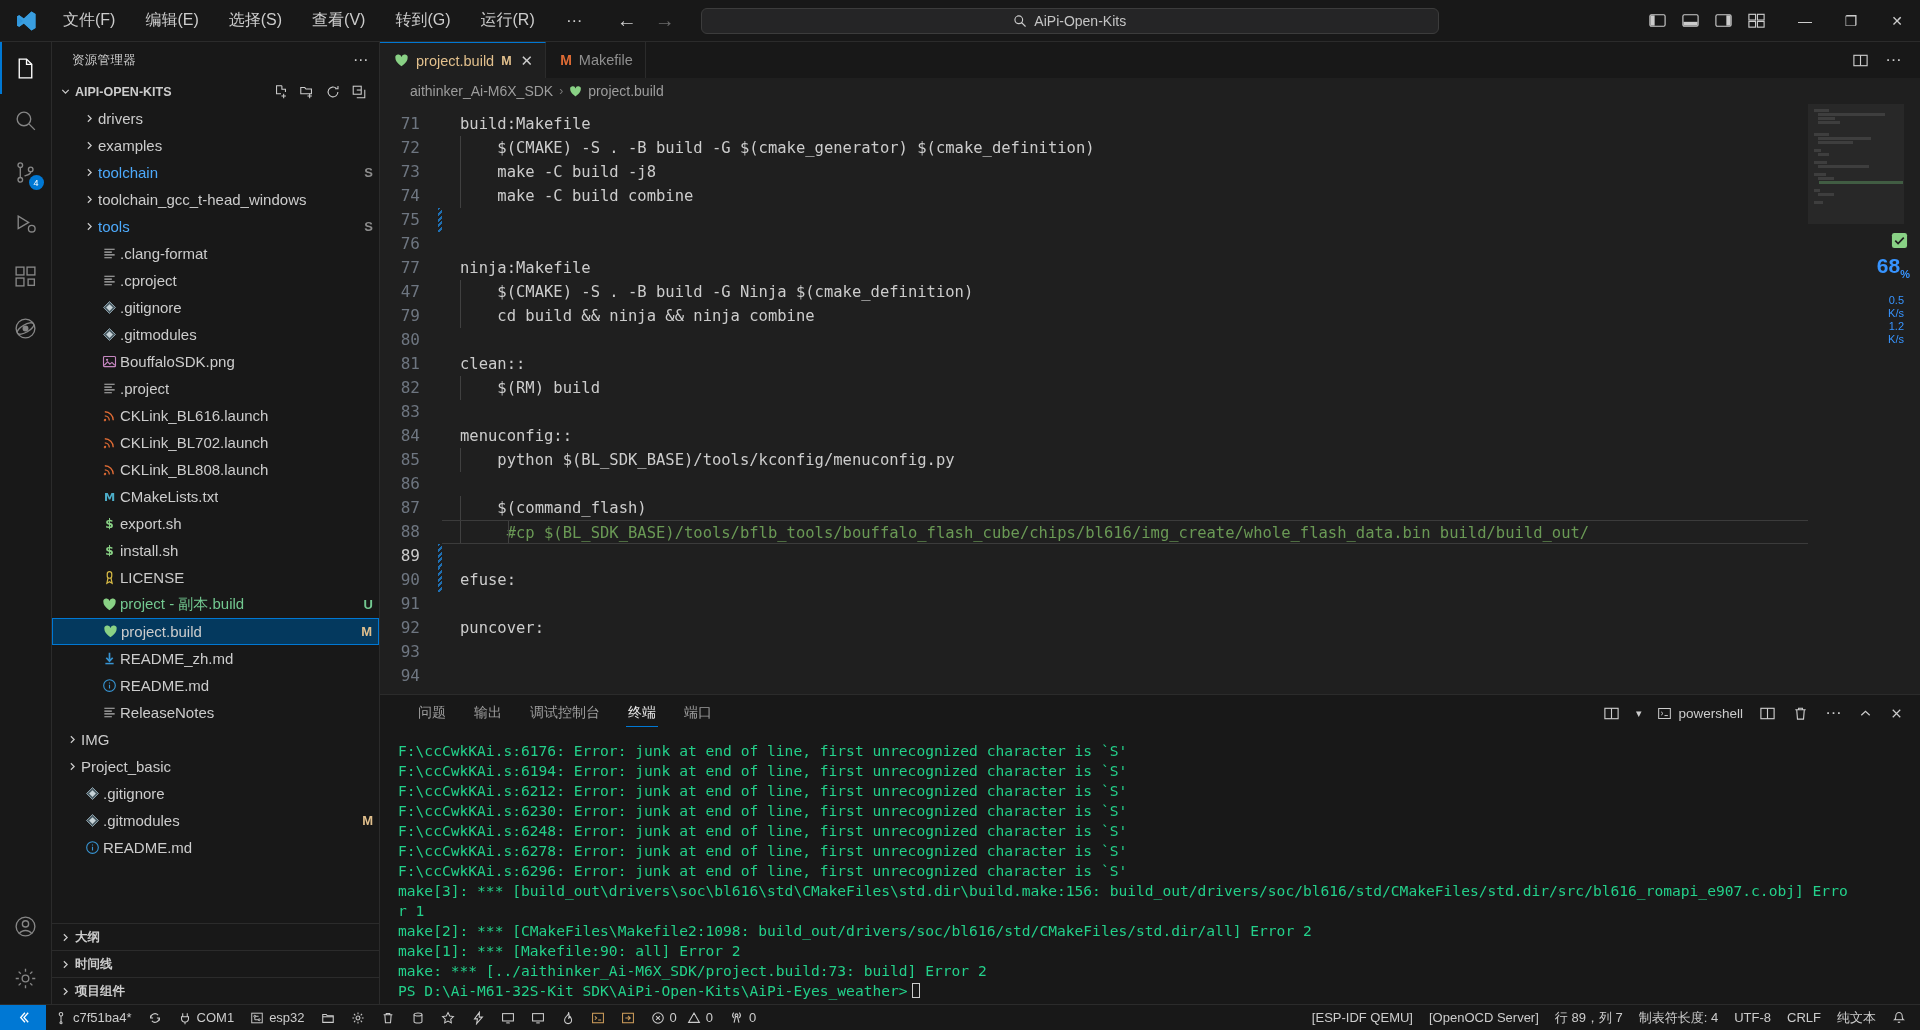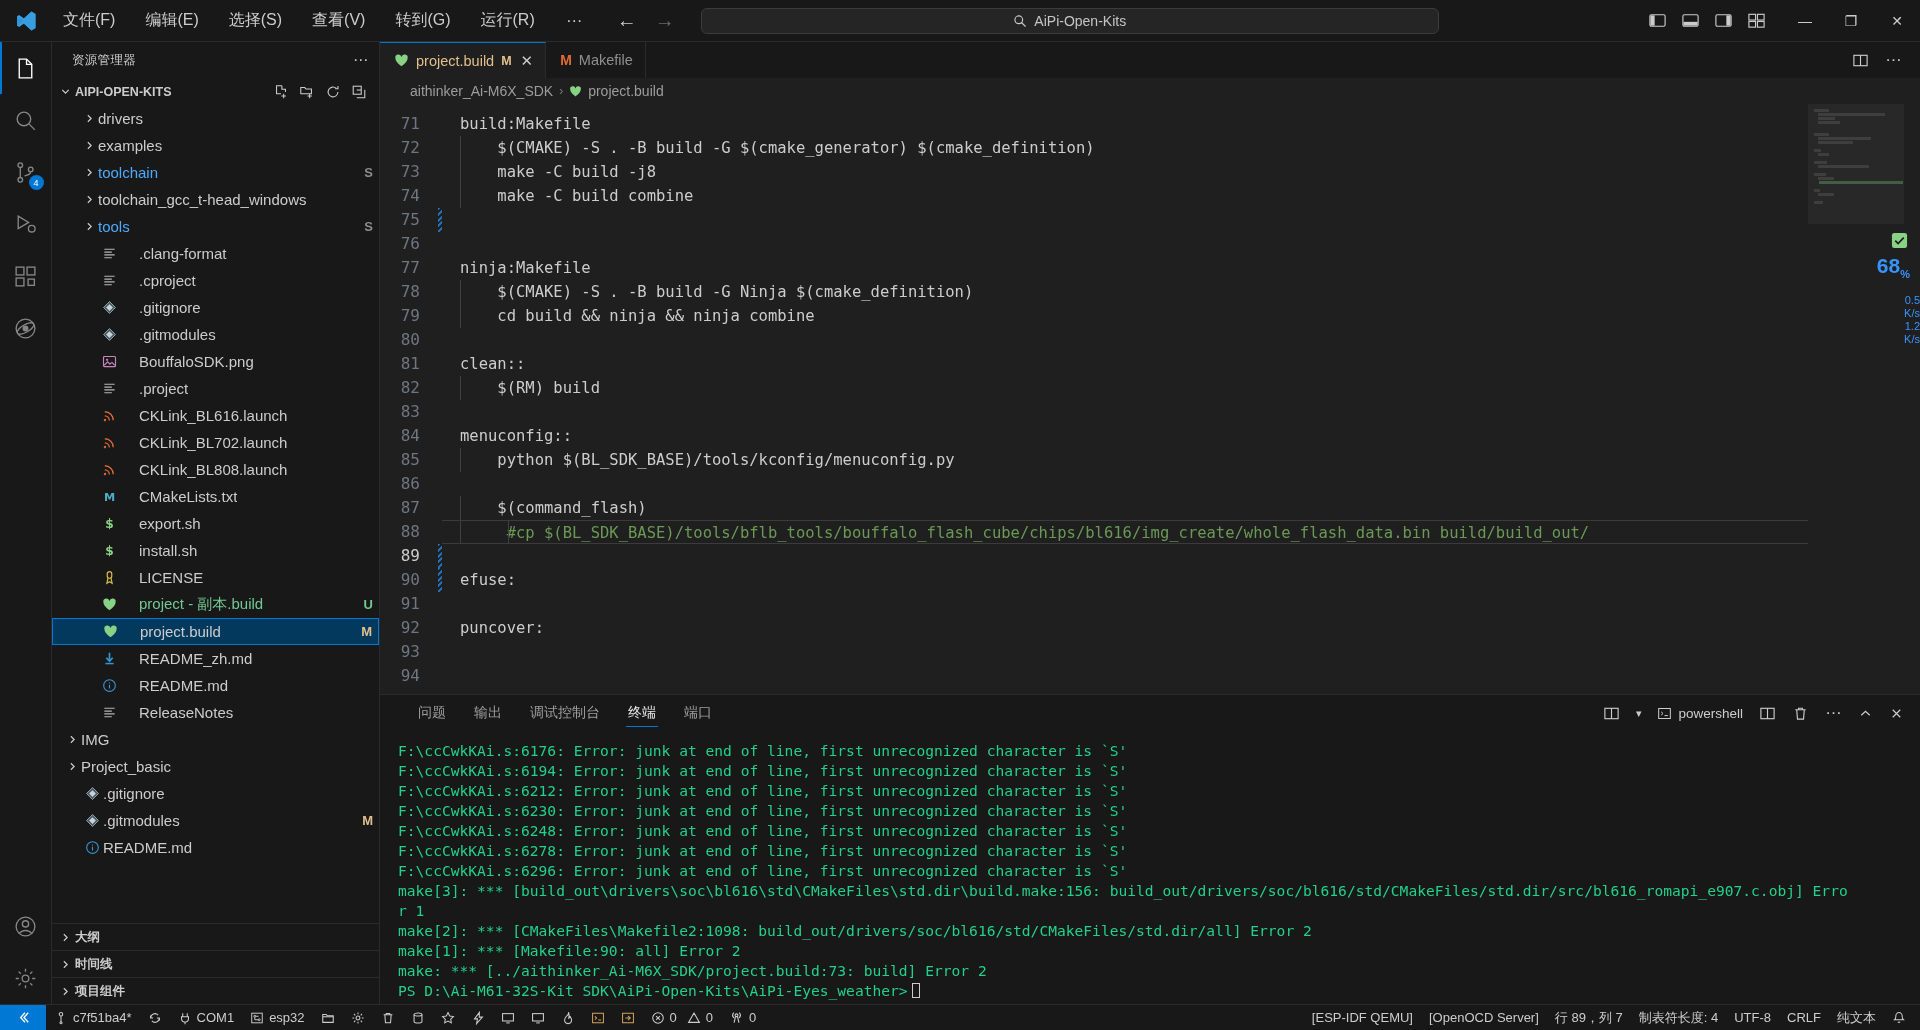--- a/index.html
+++ b/index.html
@@ -76,21 +76,21 @@
     height: 27px; display: flex; align-items: center; font-size: 15px;
     color: #cccccc; white-space: nowrap; padding-right: 6px; position: relative;
   }
   .row.selected { background: #04395e; border: 1px solid #0078d4; height: 27px; }
   .row .chev { width: 17px; display: inline-flex; justify-content: center; color: #cccccc; font-size: 12px; flex: none; }
   .row .ficon { width: 22px; display: inline-flex; justify-content: center; align-items: center; flex: none; }
   .row .label { overflow: hidden; text-overflow: ellipsis; }
   .row .gitmark { margin-left: auto; font-size: 13px; font-weight: bold; padding-left: 8px; }
   .indent-1 { padding-left: 12px; }
   .indent-2 { padding-left: 29px; }
-  .indent-2-file { padding-left: 46px; gap: 19px; }
+  .indent-2-file { padding-left: 46px; }
   .c-blue { color: #4daafc; }
   .c-green { color: #73c991; }
   .c-white { color: #cccccc; }
   .panel-collapsed {
     height: 27px; display: flex; align-items: center; gap: 4px; padding-left: 8px;
     font-size: 12.5px; font-weight: bold; color: #cccccc; border-top: 1px solid #2b2b2b;
   }
 
   
   .editor-area { flex: 1; display: flex; flex-direction: column; min-width: 0; background: #1f1f1f; }
@@ -128,21 +128,21 @@
   .cl .ind-guide.g2 { left: 66px; }
   .comment { color: #6a9955; }
 
   .minimap { width: 96px; flex: none; background: #1f1f1f; position: relative; padding-top: 4px; }
   .mm-line { height: 3px; margin: 1px 0 1px 6px; background: #4a4a4a; opacity: .65; }
   .mm-slider { position: absolute; top: 0; left: 0; right: 0; height: 120px; background: rgba(255,255,255,.045); }
   .scroll-deco { width: 16px; flex: none; background: #1f1f1f; position: relative; }
   .ok-check { position: absolute; top: 128px; right: 12px; color: #89d185; font-size: 17px; }
   .zoom-pct { position: absolute; top: 150px; right: 10px; color: #3794ff; font-size: 21px; font-weight: bold; }
   .zoom-pct sub { font-size: 11px; }
-  .net-stats { position: absolute; top: 190px; right: 0; color: #3794ff; font-size: 11px; text-align: right; line-height: 13px; }
+  .net-stats { position: absolute; top: 190px; right: 16px; color: #3794ff; font-size: 11px; text-align: right; line-height: 13px; }
 
   
   .panel { height: 310px; background: #181818; display: flex; flex-direction: column; flex: none; border-top: 1px solid #2b2b2b; }
   .panel-tabs { height: 36px; display: flex; align-items: center; padding-left: 24px; gap: 0; flex: none; }
   .ptab {
     font-size: 14px; color: #9d9d9d; padding: 0 14px; height: 36px;
     display: flex; align-items: center; position: relative;
   }
   .ptab.active { color: #e7e7e7; }
   .ptab.active::after {
@@ -655,21 +655,21 @@
       <div class="code-wrap">
         <div class="code-area">
           <div class="gutter" id="gutter">
               <div class="ln">71</div>
               <div class="ln">72</div>
               <div class="ln">73</div>
               <div class="ln">74</div>
               <div class="ln">75<span class="diffbar"></span></div>
               <div class="ln">76</div>
               <div class="ln">77</div>
-              <div class="ln">78</div>
+              <div class="ln">47</div>
               <div class="ln">79</div>
               <div class="ln">80</div>
               <div class="ln">81</div>
               <div class="ln">82</div>
               <div class="ln">83</div>
               <div class="ln">84</div>
               <div class="ln">85</div>
               <div class="ln">86</div>
               <div class="ln">87</div>
               <div class="ln">88</div>

